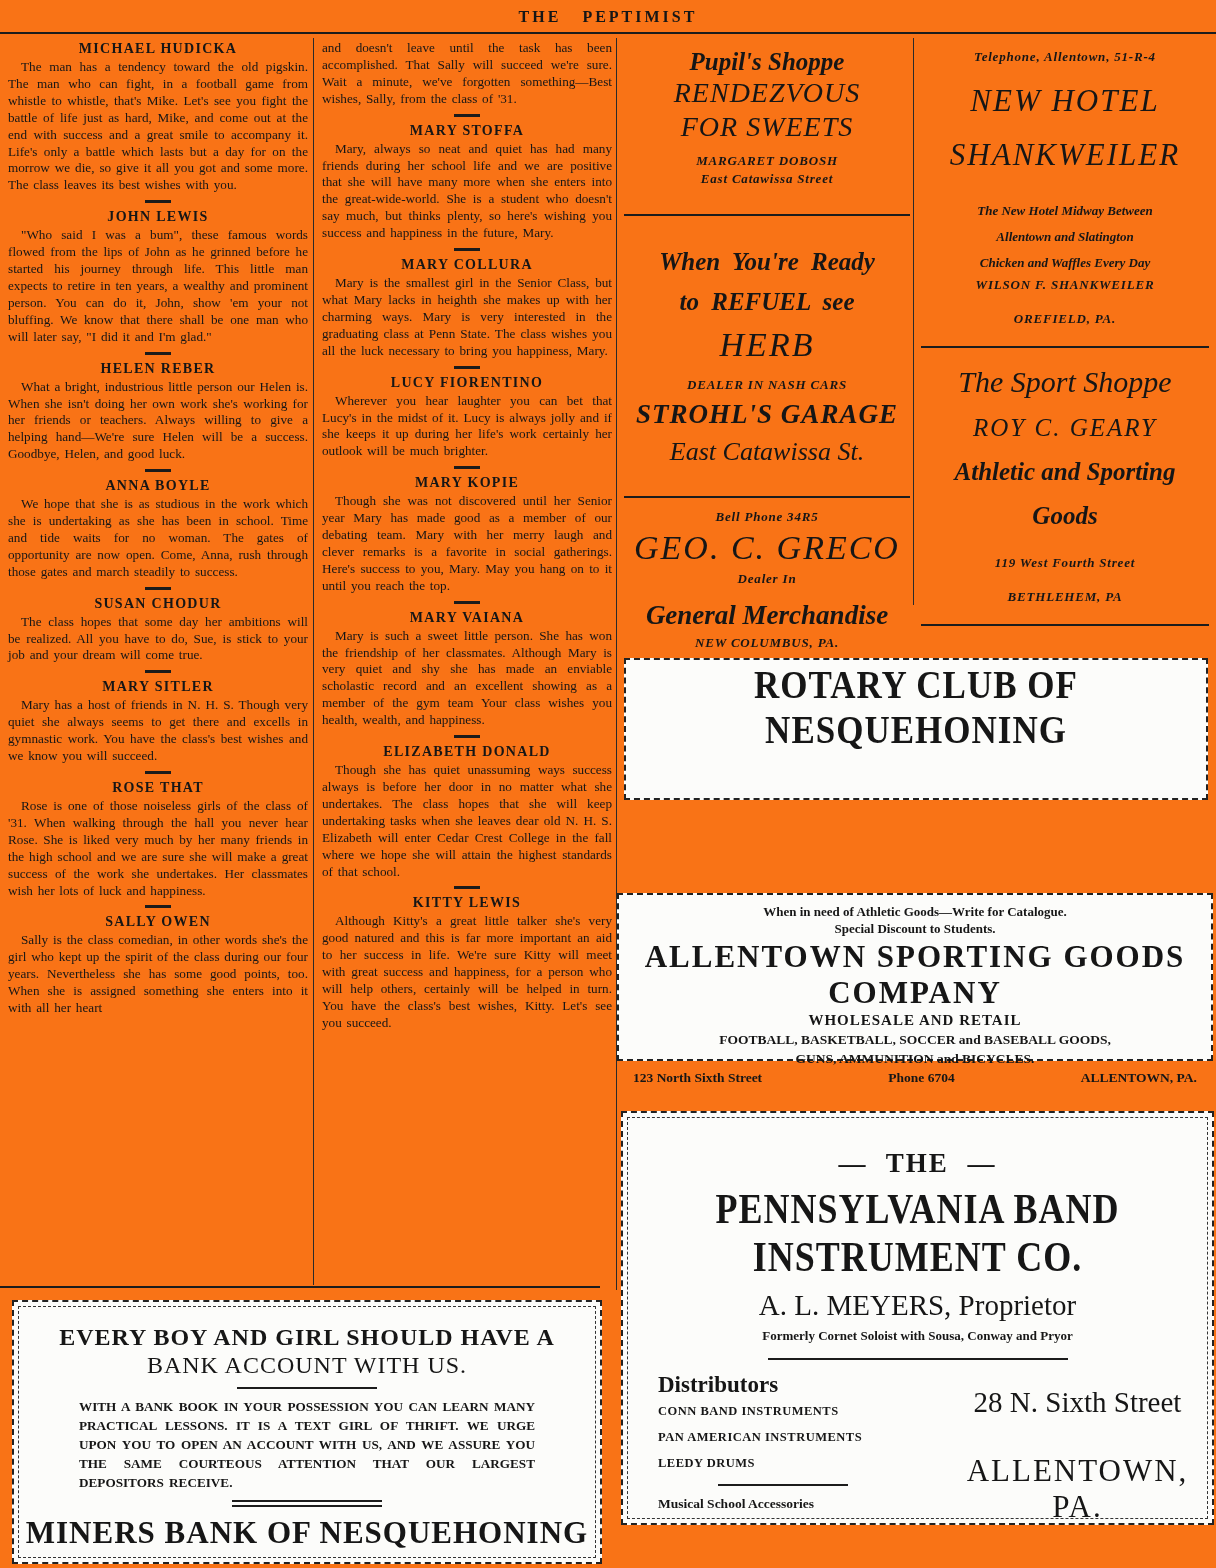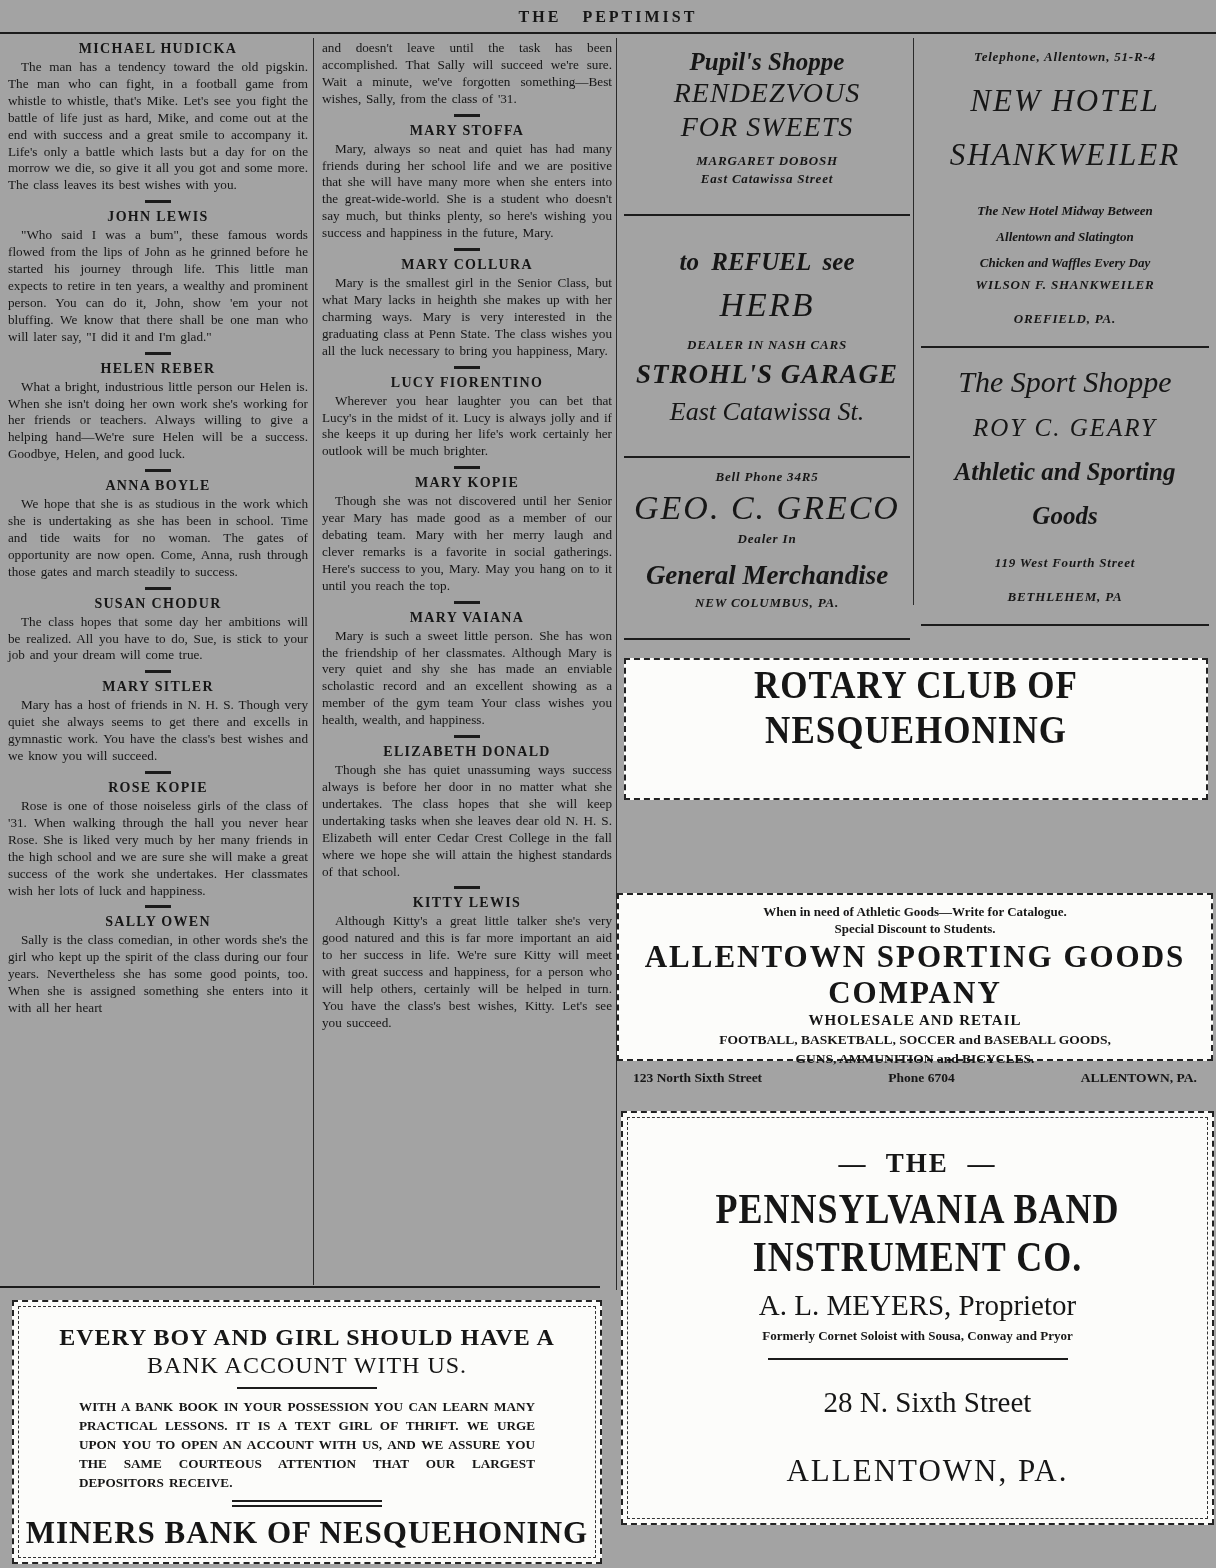--- a/index.html
+++ b/index.html
@@ -1,16 +1,16 @@
 <!DOCTYPE html>
 <html><head>
 <meta charset="utf-8">
 <style>
   html,body{margin:0;padding:0;background:#e8e8e4;}
-  .page{position:relative;width:1216px;height:1568px;background:#a3a3a3;color:#161616;
+  .page{position:relative;width:1216px;height:1568px;background:#f97316;color:#161616;
         font-family:"Liberation Serif",serif;overflow:hidden;margin:0 auto;}
   
   .masthead{position:absolute;top:8px;left:0;width:100%;text-align:center;
             font-weight:bold;font-size:16px;letter-spacing:3px;word-spacing:14px;}
   .top-rule{position:absolute;top:32px;left:0;width:1216px;border-top:2px solid #1c1c1c;}
   
   .vrule{position:absolute;top:38px;border-left:1.5px solid #2a2a2a;}
   .vrule1{left:313px;height:1247px;}
   .vrule2{left:616px;height:1252px;}
   .vrule3{left:913px;height:567px;}
@@ -121,21 +121,21 @@
       <h3>SUSAN CHODUR</h3>
       <p>The class hopes that some day her ambitions will be realized.  All you have to do, Sue, is stick to your job and your dream will come true.</p>
     </div>
     <div class="divider"></div>
     <div class="article">
       <h3>MARY SITLER</h3>
       <p>Mary has a host of friends in N. H. S.  Though very quiet she always seems to get there and excells in gymnastic work.  You have the class's best wishes and we know you will succeed.</p>
     </div>
     <div class="divider"></div>
     <div class="article">
-      <h3>ROSE KOPIE</h3>
+      <h3>ROSE THAT</h3>
       <p>Rose is one of those noiseless girls of the class of '31.  When walking through the hall you never hear Rose. She is liked very much by her many friends in the high school and we are sure she will make a great success of the work she undertakes.  Her classmates wish her lots of luck and happiness.</p>
     </div>
     <div class="divider"></div>
     <div class="article">
       <h3>SALLY OWEN</h3>
       <p>Sally is the class comedian, in other words she's the girl who kept up the spirit of the class during our four years. Nevertheless she has some good points, too.  When she is assigned something she enters into it with all her heart</p>
     </div>
   </div>
 
   <div class="col col2">
@@ -186,20 +186,21 @@
       <div class="l2">RENDEZVOUS</div>
       <div class="l2">FOR SWEETS</div>
       <div class="gap-s"></div>
       <div class="sm-bold">MARGARET DOBOSH</div>
       <div class="sm-bold">East Catawissa Street</div>
       <div class="gap-m"></div>
     </div>
     <hr class="ad-hr">
     <div class="adblk a-herb">
       <div class="gap-m"></div>
+      <div class="l1">When You're Ready</div>
       <div class="l1">to REFUEL see</div>
       <div class="big">HERB</div>
       <div class="gap-s"></div>
       <div class="sm-bold">DEALER IN NASH CARS</div>
       <div class="strohl">STROHL'S GARAGE</div>
       <div class="street">East Catawissa St.</div>
       <div class="gap-m"></div>
     </div>
     <hr class="ad-hr">
     <div class="adblk a-greco">
@@ -264,20 +265,28 @@
   </div>
 
   <div class="stitchbox pband">
     <div class="inner">
       <div class="the">— THE —</div>
       <div class="name">PENNSYLVANIA BAND INSTRUMENT CO.</div>
       <div class="prop">A. L. MEYERS, Proprietor</div>
       <div class="tag">Formerly Cornet Soloist with Sousa, Conway and Pryor</div>
       <div class="midrule"></div>
       <div class="bottom">
+        <div class="dist">
+          <div class="dh">Distributors</div>
+          <div class="di">CONN BAND INSTRUMENTS</div>
+          <div class="di">PAN AMERICAN INSTRUMENTS</div>
+          <div class="di">LEEDY DRUMS</div>
+          <div class="dr"></div>
+          <div class="da">Musical School Accessories</div>
+        </div>
         <div class="addr">
           <div class="a1">28 N. Sixth Street</div>
           <div class="a2">ALLENTOWN, PA.</div>
         </div>
       </div>
     </div>
   </div>
 
   <div class="bank-top-rule"></div>
   <div class="stitchbox bank">

